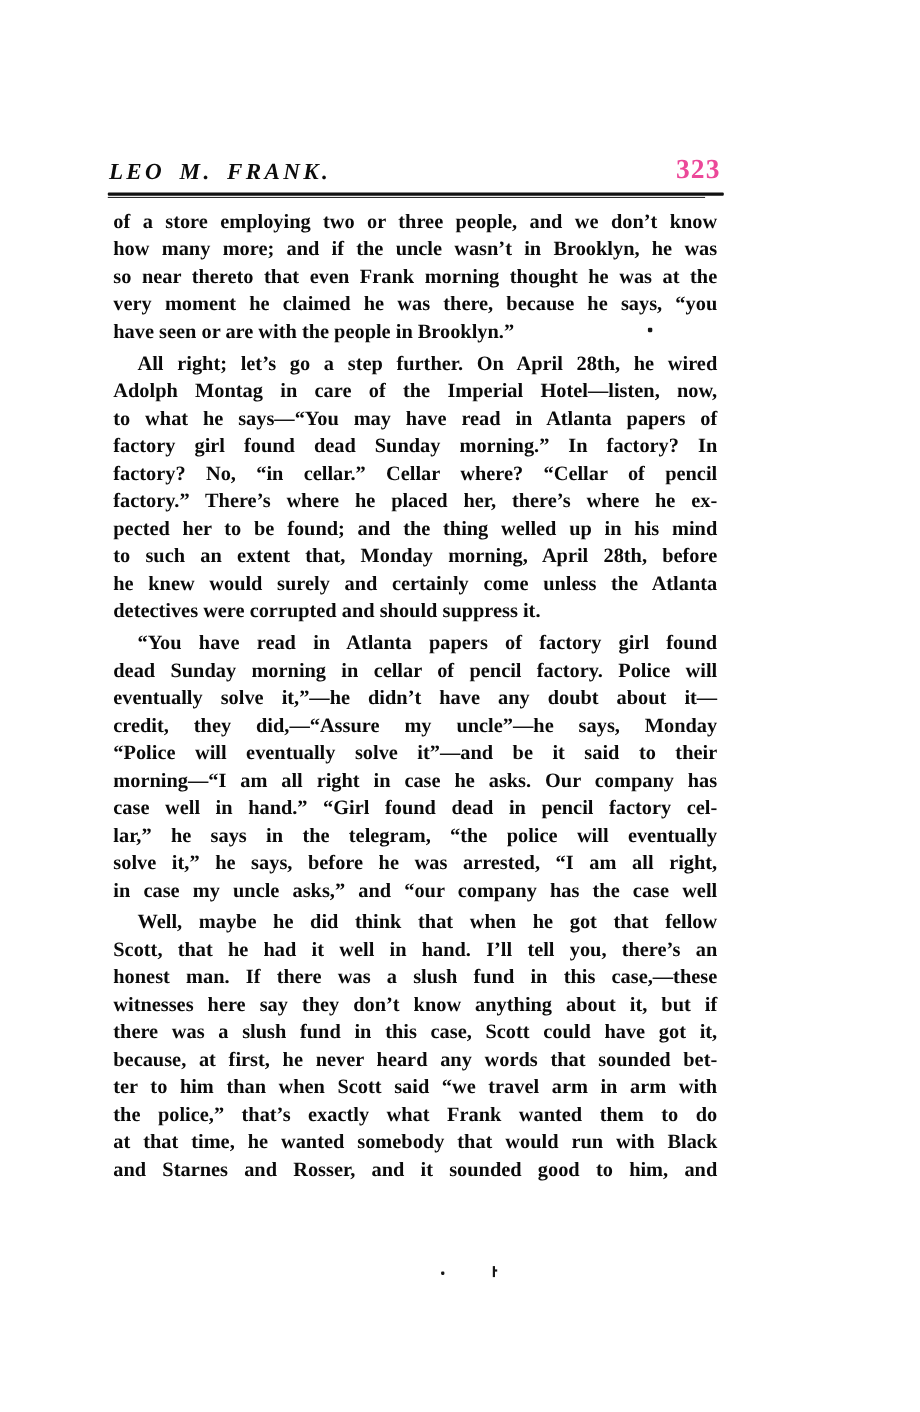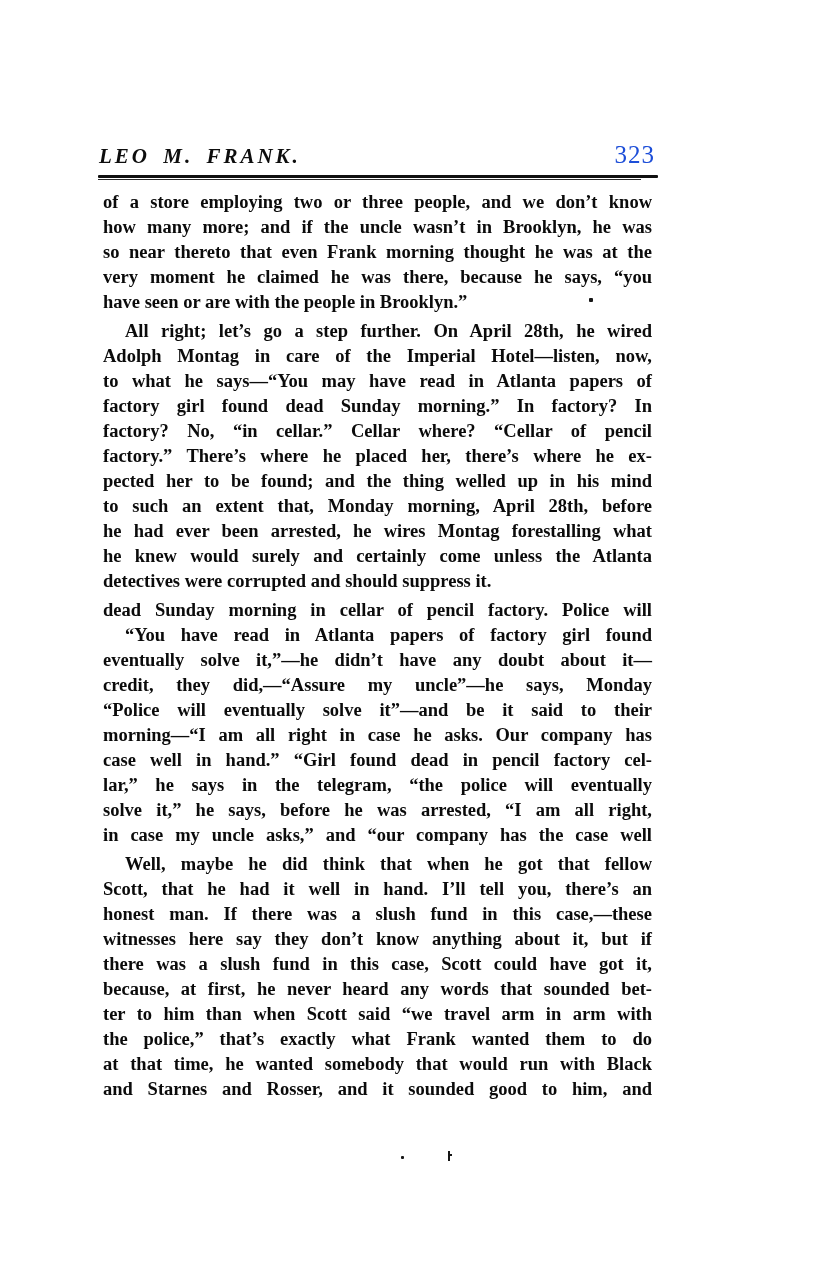--- a/index.html
+++ b/index.html
@@ -35,23 +35,23 @@
     font-style: italic;
     letter-spacing: 3px;
     word-spacing: 5px;
     color: #0d0d0d;
   }
   .head-page-number {
     position: absolute;
     right: 2px;
     top: 0;
     font-size: 25px;
-    font-weight: normal;
+    font-weight: bold;
     letter-spacing: 1px;
-    color: #1d4ed8;
+    color: #ec4899;
   }
   .head-rule {
     position: absolute;
     top: 175px;
     left: 98px;
     width: 560px;
     height: 6px;
   }
   .head-rule .rule-main {
     height: 3px;
@@ -129,27 +129,26 @@
       </div>
       <div class="paragraph">
         <div class="line indent">All right; let’s go a step further.  On April 28th, he wired</div>
         <div class="line">Adolph Montag in care of the Imperial Hotel—listen, now,</div>
         <div class="line">to what he says—“You may have read in Atlanta papers of</div>
         <div class="line">factory girl found dead Sunday morning.”  In factory?  In</div>
         <div class="line">factory?  No, “in cellar.”  Cellar where?  “Cellar of pencil</div>
         <div class="line">factory.”  There’s where he placed her, there’s where he ex-</div>
         <div class="line">pected her to be found; and the thing welled up in his mind</div>
         <div class="line">to such an extent that, Monday morning, April 28th, before</div>
-        <div class="line">he had ever been arrested, he wires Montag forestalling what</div>
         <div class="line">he knew would surely and certainly come unless the Atlanta</div>
         <div class="line lastline">detectives were corrupted and should suppress it.</div>
       </div>
       <div class="paragraph">
+        <div class="line indent">“You have read in Atlanta papers of factory girl found</div>
         <div class="line">dead Sunday morning in cellar of pencil factory.  Police will</div>
-        <div class="line indent">“You have read in Atlanta papers of factory girl found</div>
         <div class="line">eventually solve it,”—he didn’t have any doubt about it—</div>
         <div class="line">credit, they did,—“Assure my uncle”—he says, Monday</div>
         <div class="line">“Police will eventually solve it”—and be it said to their</div>
         <div class="line">morning—“I am all right in case he asks.  Our company has</div>
         <div class="line">case well in hand.”  “Girl found dead in pencil factory cel-</div>
         <div class="line">lar,” he says in the telegram, “the police will eventually</div>
         <div class="line">solve it,” he says, before he was arrested, “I am all right,</div>
         <div class="line">in case my uncle asks,” and “our company has the case well</div>
       </div>
       <div class="paragraph">

